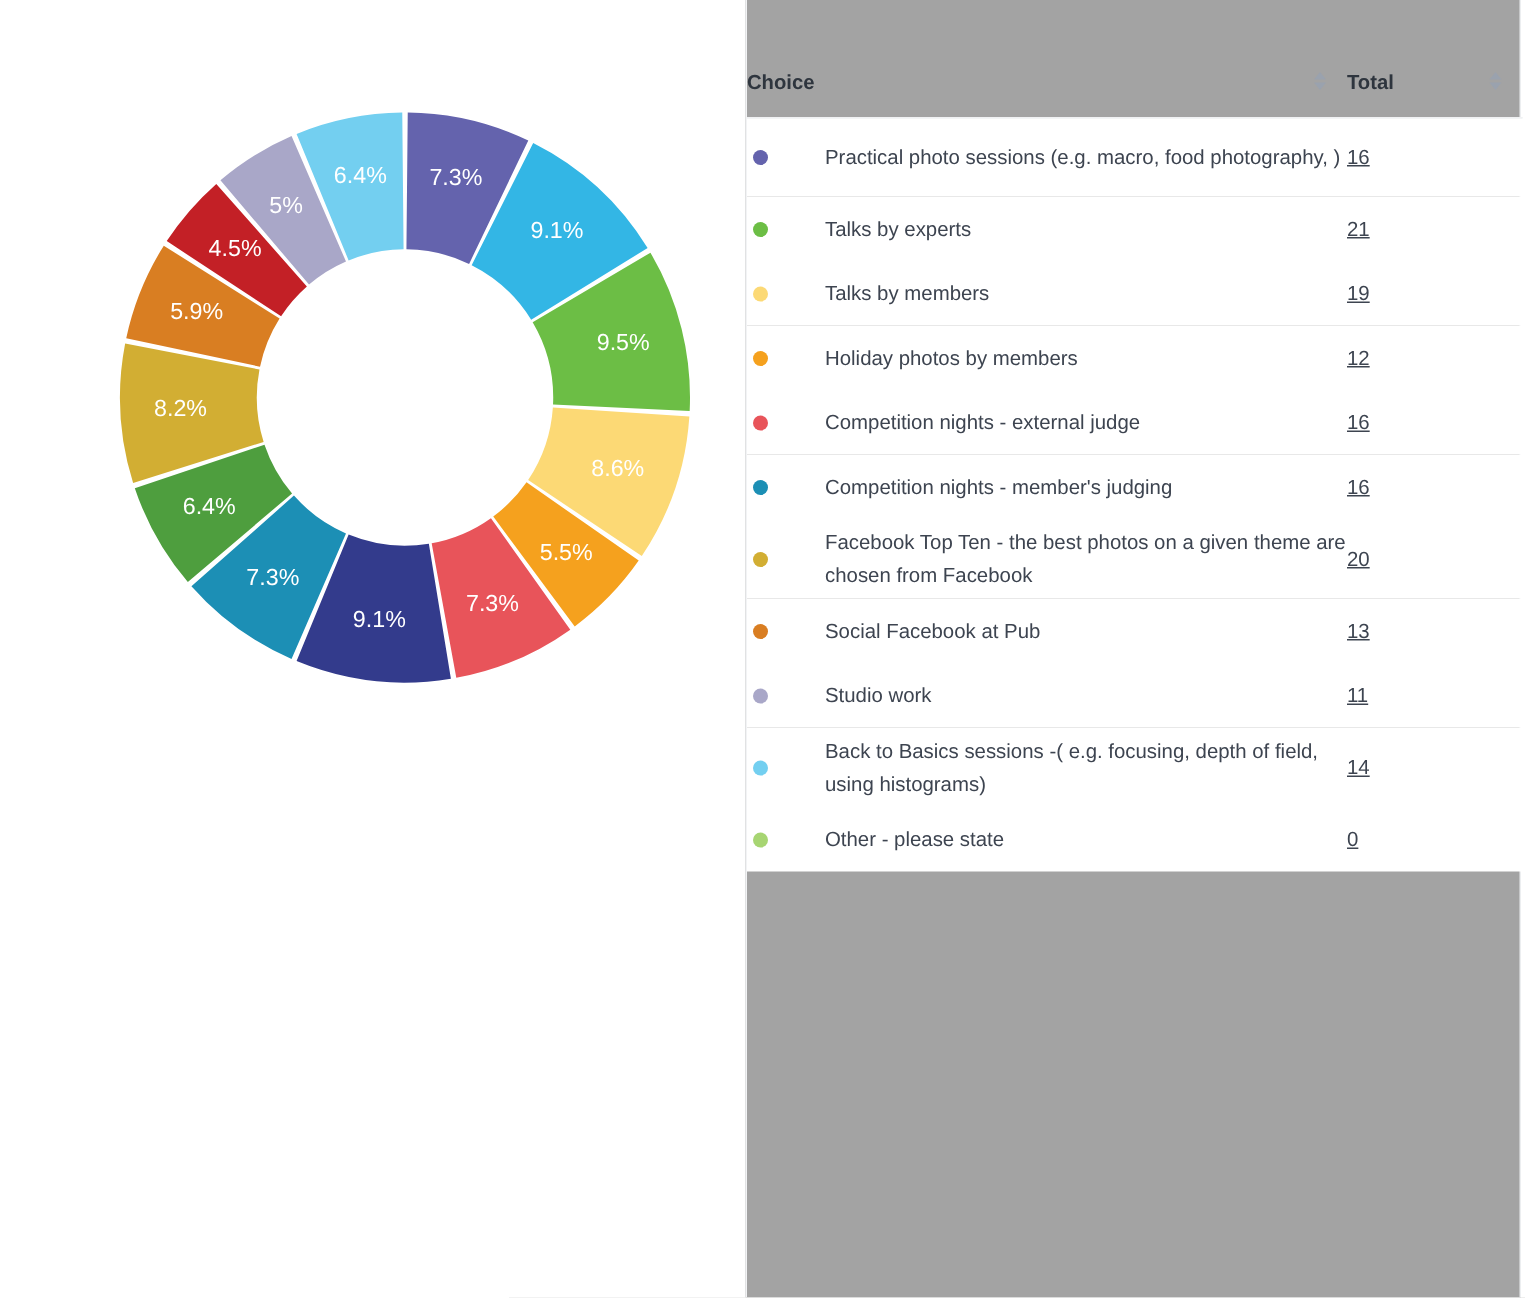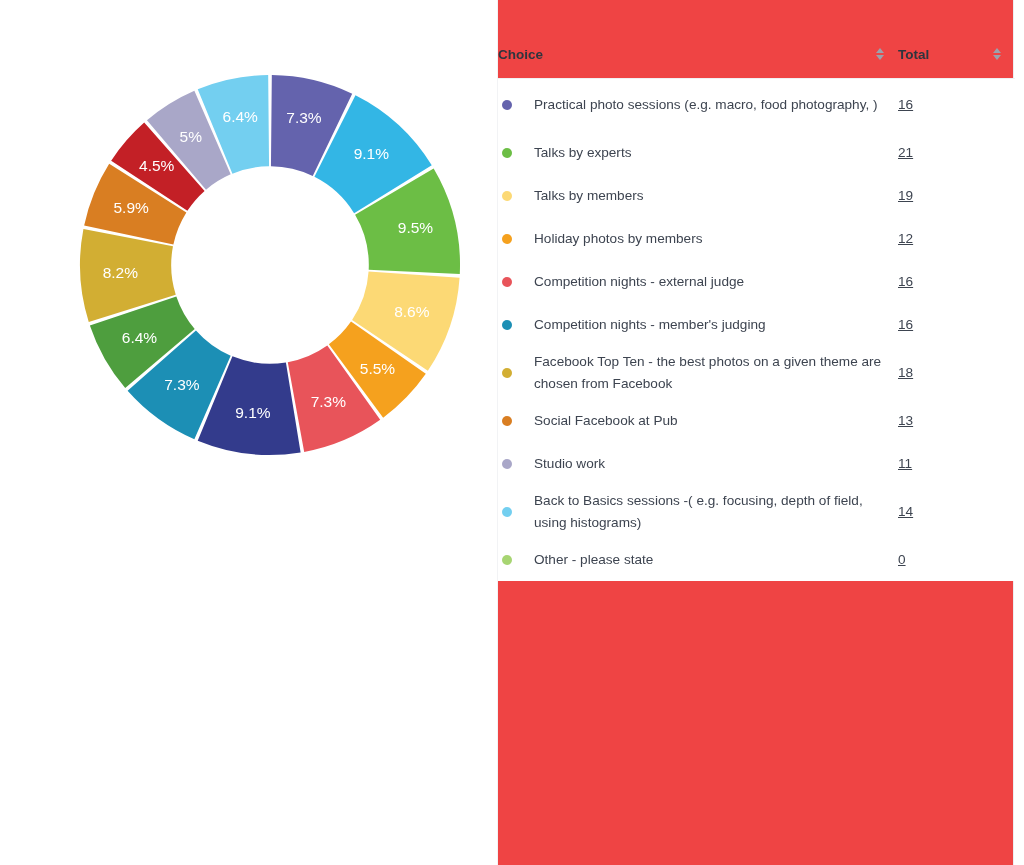--- a/index.html
+++ b/index.html
@@ -37,21 +37,21 @@
     text-anchor: middle;
     dominant-baseline: middle;
     pointer-events: none;
   }
 
   
   #table-panel {
     position: absolute;
     left: 497px; top: 0;
     width: 517px; height: 865px;
-    background: #ef4444;
+    background: #a3a3a3;
     border-left: 1px solid #f2f3f5;
     border-right: 1px solid #eceef0;
   }
   #results-table {
     width: 100%;
     border-collapse: collapse;
     table-layout: fixed;
   }
   #results-table thead th {
     padding: 0 0 16px 0;
@@ -99,21 +99,21 @@
   tbody tr { height: 43px; }
   tbody tr.tall { height: 53px; }
 
   td.cell-choice {
     padding-left: 0;
     padding-right: 12px;
   }
   .choice-inner {
     display: flex;
     align-items: center;
-    gap: 0;
+    gap: 16px;
   }
   .dot-cell {
     flex: 0 0 36px;
     display: flex;
     align-items: center;
     justify-content: flex-start;
     padding-left: 4px;
   }
   .legend-dot {
     width: 10px; height: 10px;
@@ -269,21 +269,21 @@
           </tr>
           <tr class="tall">
             <td class="cell-choice">
               <div class="choice-inner">
                 <span class="dot-cell">
                   <span class="legend-dot" style="background: rgb(210, 174, 51);"></span>
                 </span>
                 <span class="choice-text">Facebook Top Ten - the best photos on a given theme are chosen from Facebook</span>
               </div>
             </td>
-            <td class="cell-total">18</td>
+            <td class="cell-total">20</td>
           </tr>
           <tr>
             <td class="cell-choice">
               <div class="choice-inner">
                 <span class="dot-cell">
                   <span class="legend-dot" style="background: rgb(217, 126, 34);"></span>
                 </span>
                 <span class="choice-text">Social Facebook at Pub</span>
               </div>
             </td>

